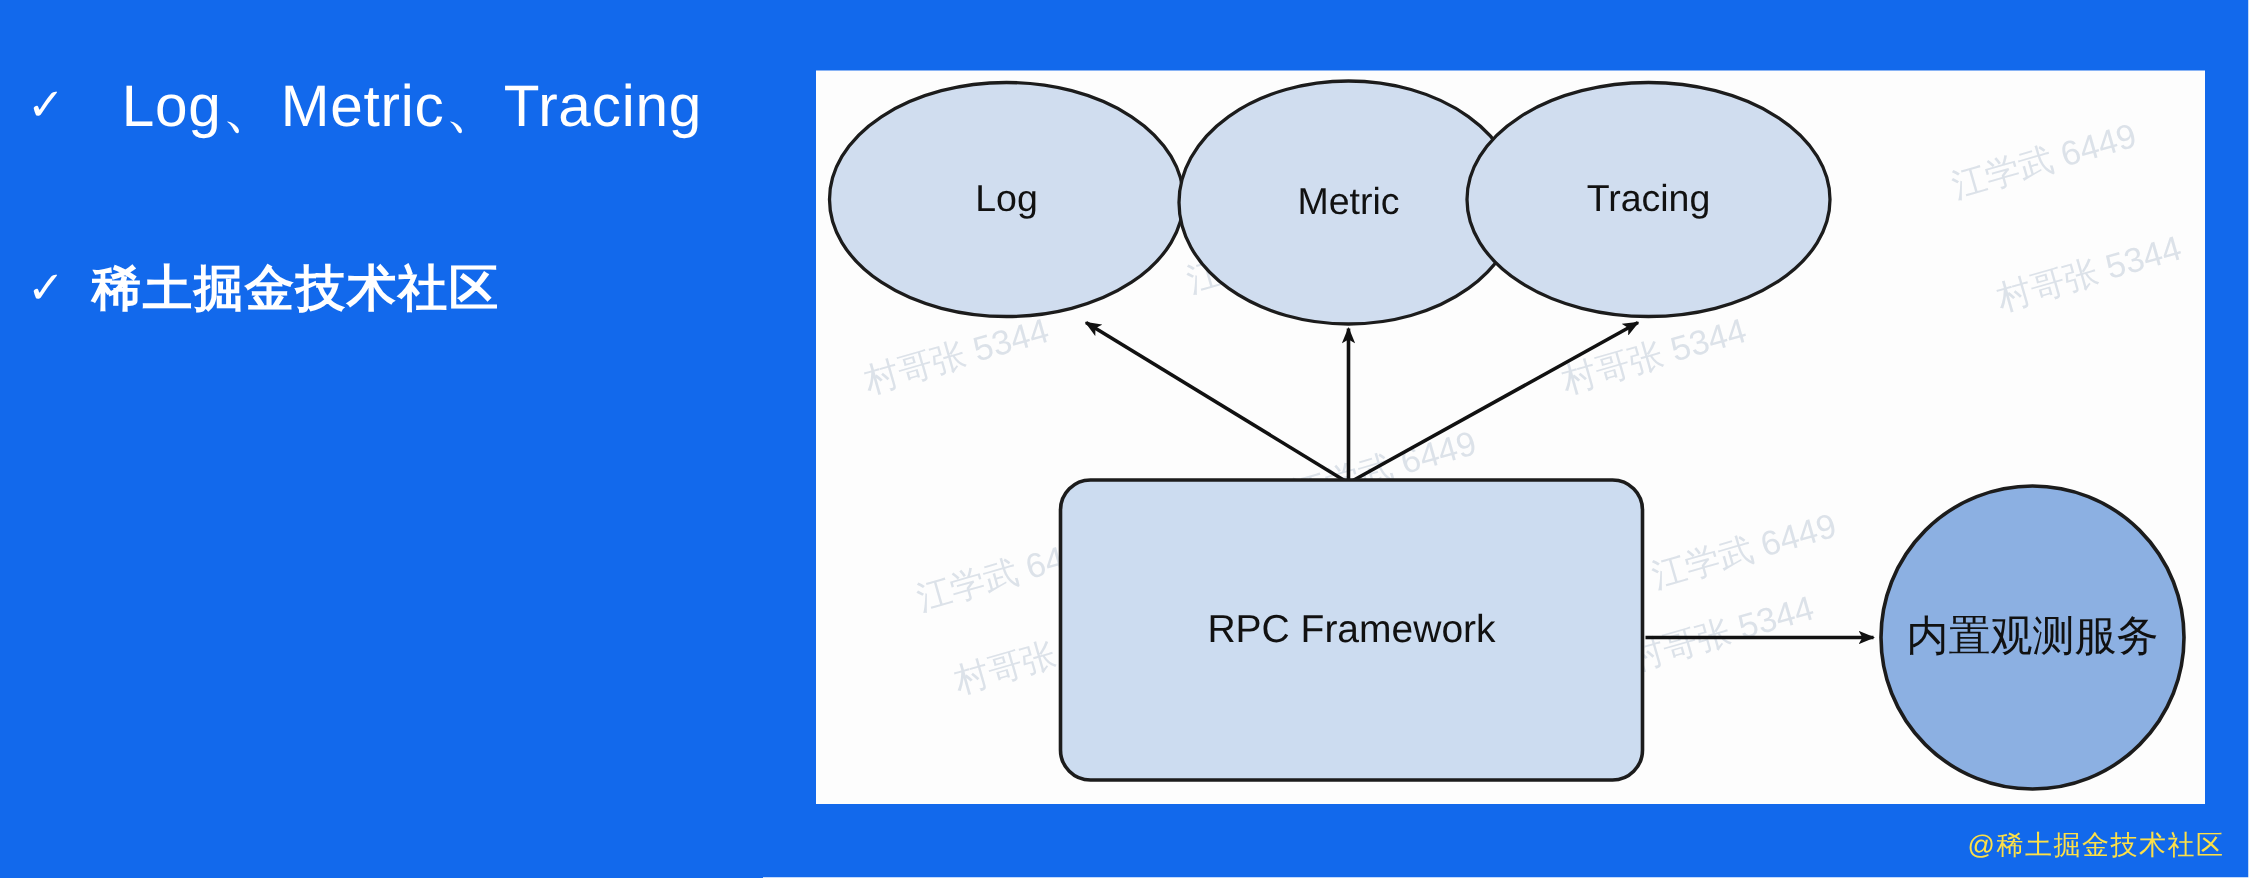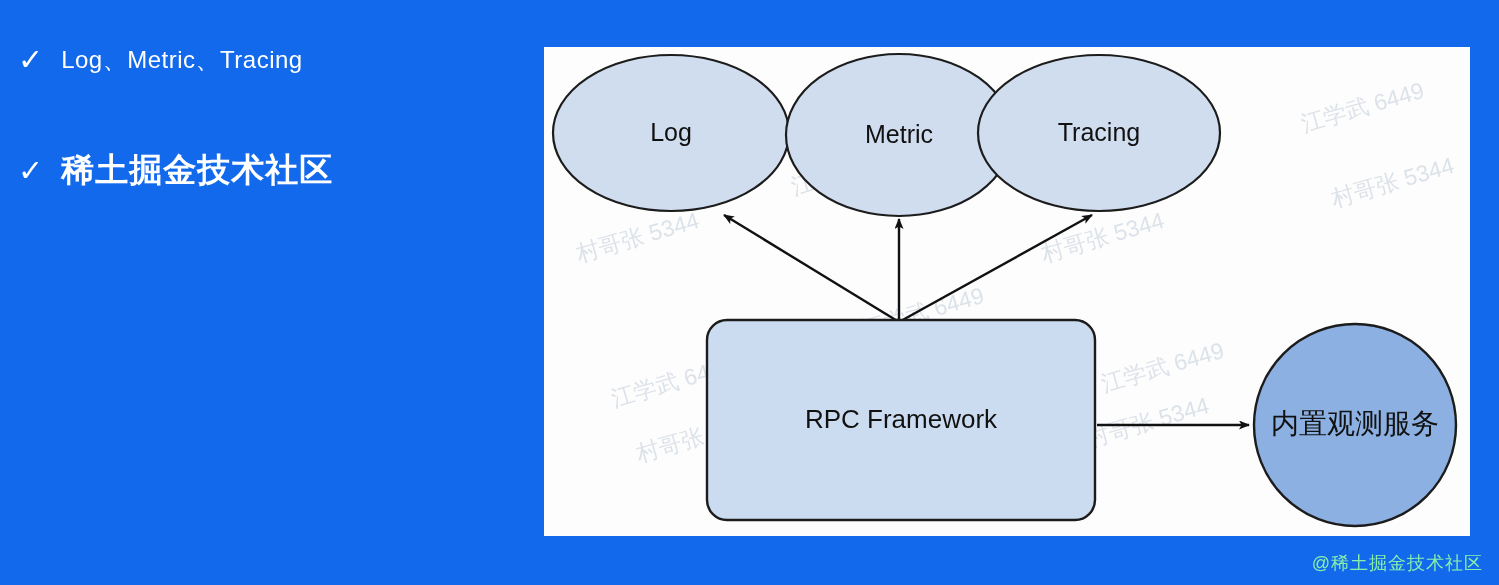--- a/index.html
+++ b/index.html
@@ -33,23 +33,24 @@
   .bullet-row.first { margin-bottom: 72px; }
   .bullet-check {
     font-size: 30px;
     line-height: 1;
     color: #ffffff;
     margin-right: 18px;
     font-weight: 400;
     flex: 0 0 auto;
   }
   .bullet-text-latin {
-    font-size: 24px;
+    font-size: 39px;
     letter-spacing: 0.5px;
     white-space: nowrap;
+    margin-left: 20px;
   }
   .bullet-text-cjk {
     font-size: 33px;
     font-weight: bold;
     letter-spacing: 1px;
     white-space: nowrap;
   }
 
   
   .panel {
@@ -82,21 +83,21 @@
     font-size: 23px;
     opacity: 0.62;
   }
 
   
   .footer-wm {
     position: absolute;
     right: 16px;
     bottom: 10px;
     font-size: 18px;
-    color: #86efac;
+    color: #fde047;
     letter-spacing: 1px;
     white-space: nowrap;
   }
 </style>
 </head>
 <body>
 
 <div class="slide">
 
   <div class="bullets">

